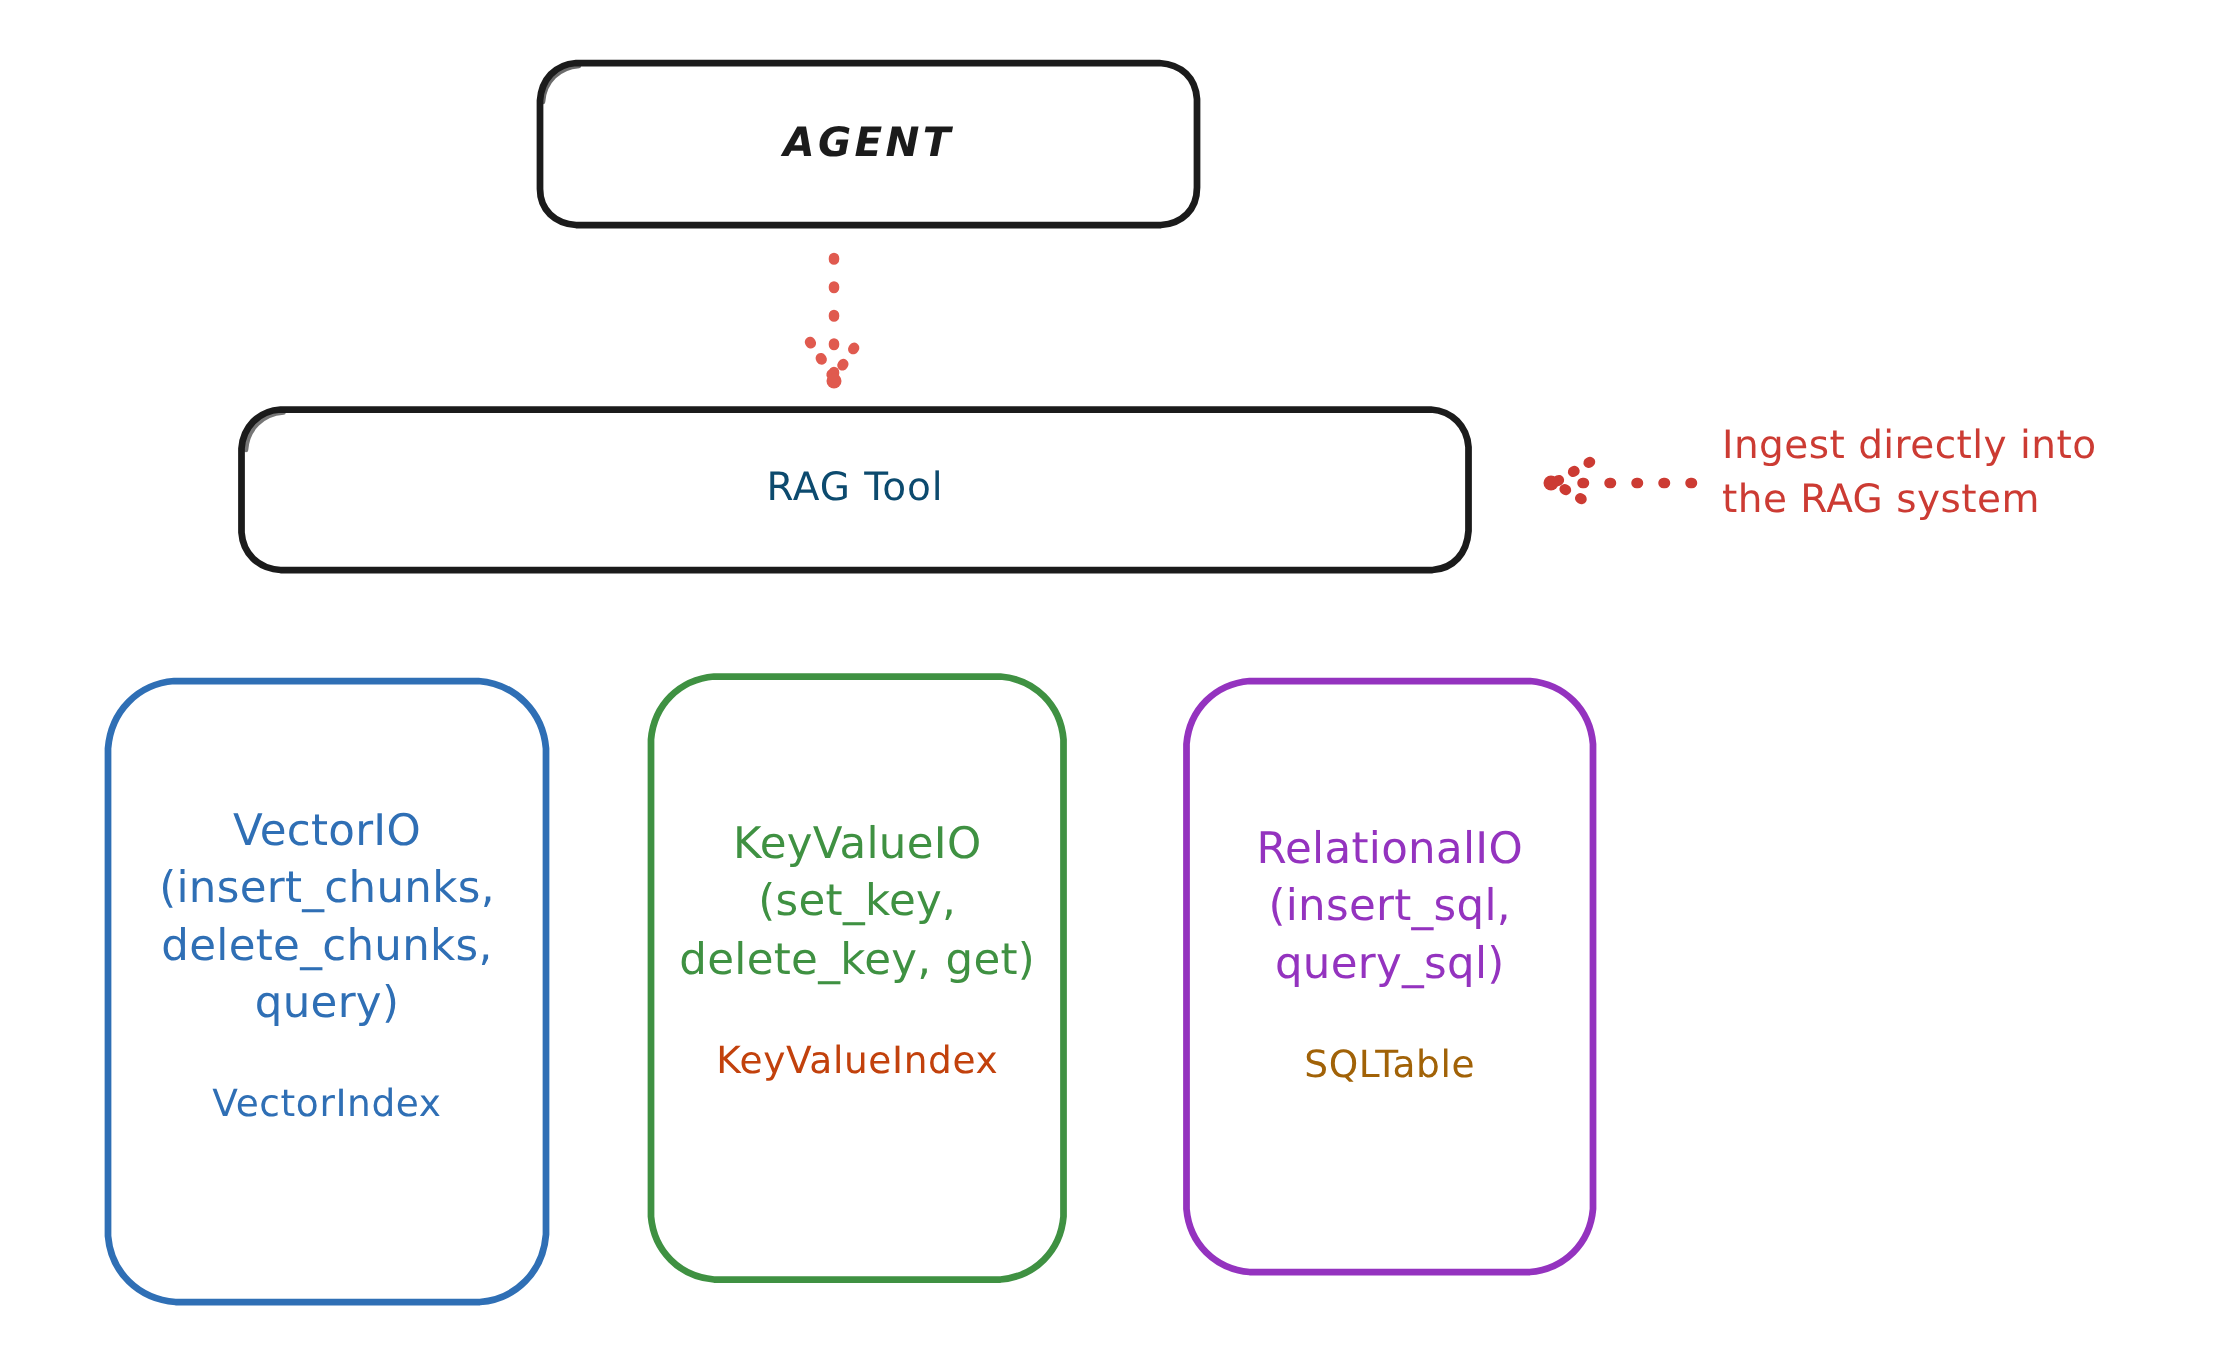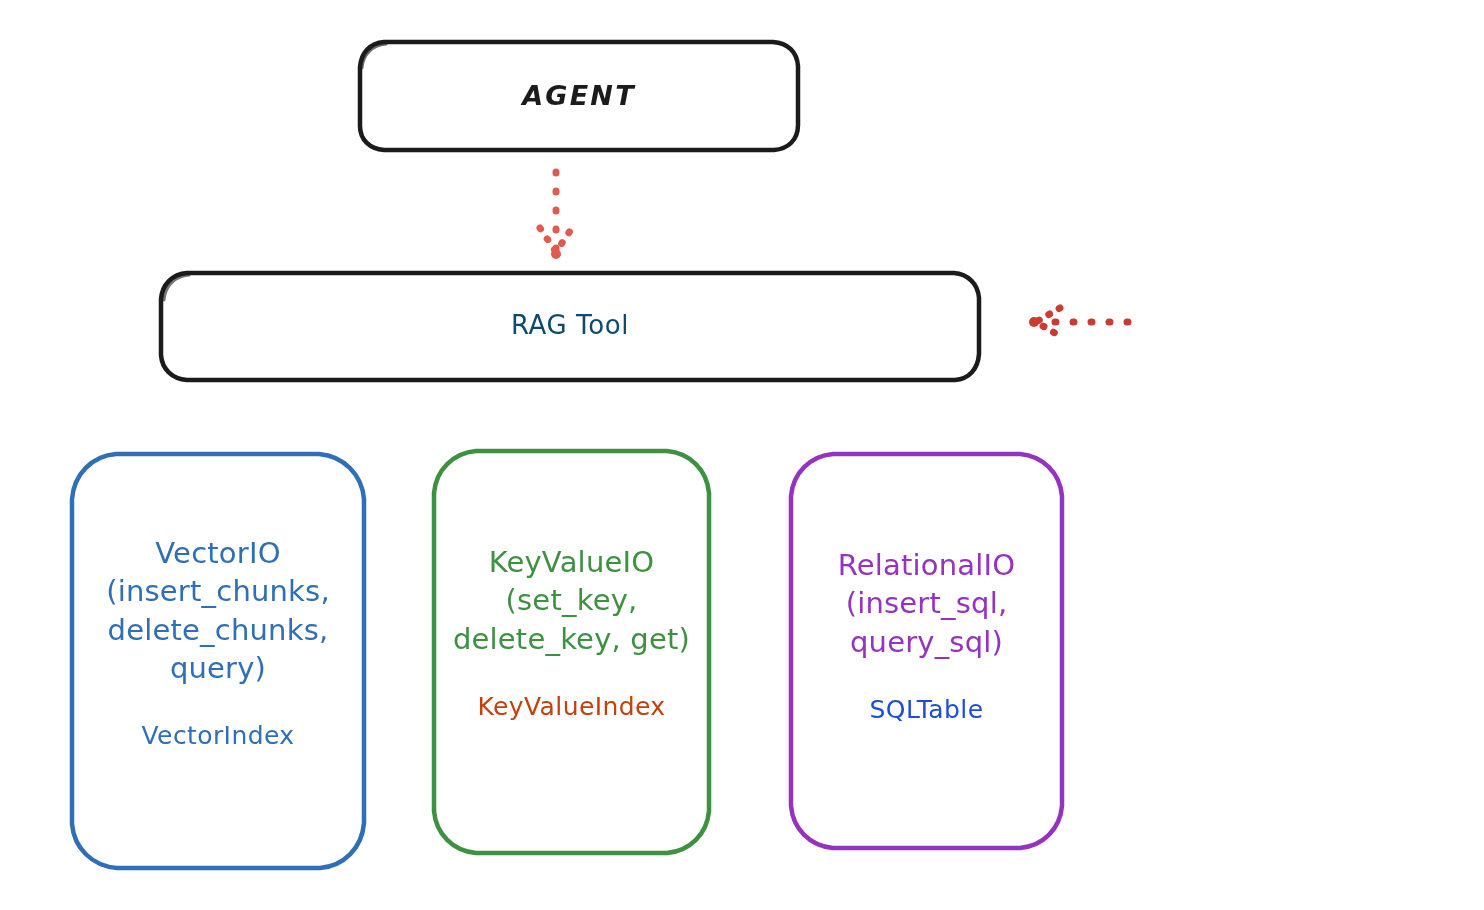--- a/index.html
+++ b/index.html
@@ -112,21 +112,21 @@
 
   .node-sublabel {
     position: relative;
     z-index: 2;
     margin-top: 34px;
     font-size: 25px;
     letter-spacing: 0.4px;
   }
   #vectorio-node .node-sublabel { color: #2f6fb5; }
   #keyvalueio-node .node-sublabel { color: #c2410c; text-align: center; }
-  #relationalio-node .node-sublabel { color: #1d4ed8; }
+  #relationalio-node .node-sublabel { color: #a16207; }
 
   
   .arrow-layer {
     position: absolute;
     inset: 0;
     width: 1484px;
     height: 910px;
     pointer-events: none;
     overflow: visible;
   }
@@ -210,14 +210,16 @@
       <circle cx="556" cy="254" r="5" fill="#e05a4f"></circle>
     </g>
 
     <g>
       <path d="M1128,322 L1040,322" fill="none" stroke="#cc3b33" stroke-width="7" stroke-linecap="round" stroke-dasharray="1 17"></path>
       <path d="M1060,308 L1036,322 L1060,336" fill="none" stroke="#cc3b33" stroke-width="7" stroke-linecap="round" stroke-linejoin="round" stroke-dasharray="1 11"></path>
       <circle cx="1034" cy="322" r="5" fill="#cc3b33"></circle>
     </g>
   </svg>
 
+  <div id="ingest-annotation">Ingest directly into
+the RAG system</div>
 
 </div>
 
 </body></html>

